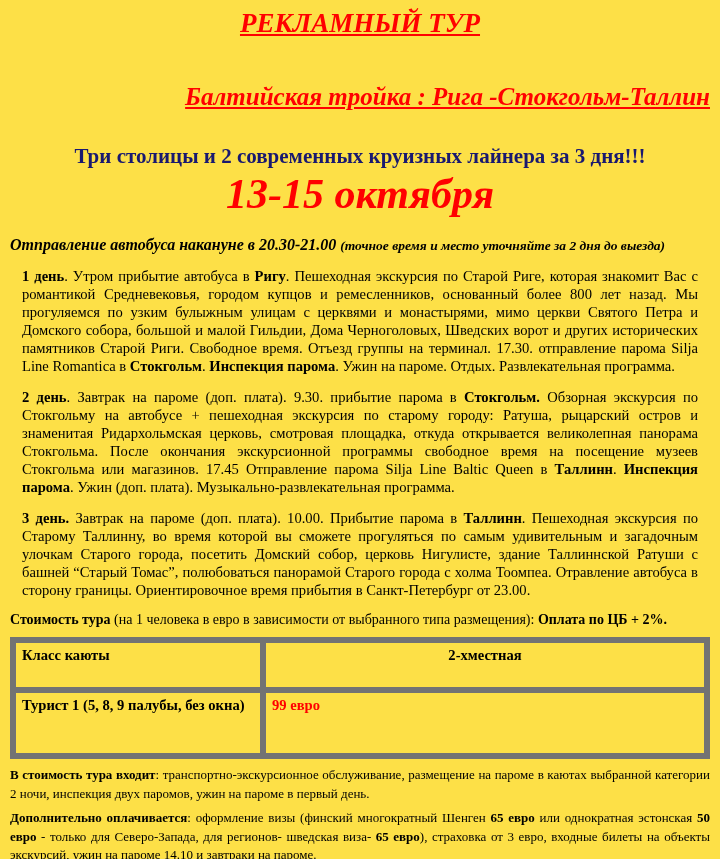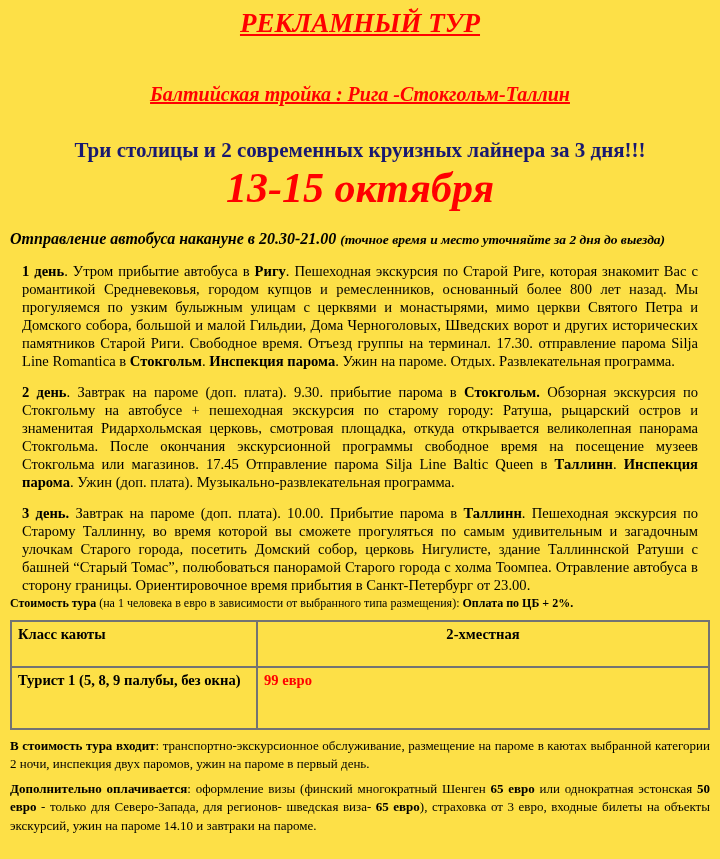--- a/index.html
+++ b/index.html
@@ -12,42 +12,42 @@
     width:720px;height:859px;box-sizing:border-box;
     padding:4px 10px 0 10px;overflow:hidden;
     font-family:"Liberation Serif", serif;color:var(--ink);
     background:#fde047;
   }
   .doc-title{
     text-align:center;font-size:27px;font-weight:bold;font-style:italic;
     color:var(--accent-red);text-decoration:underline;margin:4px 0 0;line-height:1.15;
   }
   .tour-title{
-    text-align:center;font-size:20px;font-weight:bold;font-style:italic;
+    text-align:right;font-size:25px;font-weight:bold;font-style:italic;
     color:var(--accent-red);text-decoration:underline;margin:44px 0 12px;line-height:1.15;
   }
   .subtitle{
     text-align:center;font-size:21px;font-weight:bold;
     color:var(--navy);margin:32px 0 0;line-height:1.15;
   }
   .dates{
     text-align:center;font-size:42px;font-weight:bold;font-style:italic;
     color:var(--accent-red);margin:2px 0 0;line-height:1.15;
   }
   .departure{
     font-weight:bold;font-style:italic;font-size:16px;margin:17px 0 0;line-height:1.2;
   }
   .departure .note{font-size:13.5px;}
   .para{
     font-size:14.6px;line-height:18px;text-align:justify;margin:13px 12px 0;
   }
-  .pricing{font-size:12px;line-height:18px;margin:0 0 0;}
+  .pricing{font-size:14px;line-height:18px;margin:12px 0 0;}
   table.price-table{border-collapse:collapse;width:700px;margin:8px 0 0;table-layout:fixed;}
   .price-table td{
-    border:2px solid #737373;vertical-align:top;padding:3px 6px;
+    border:6px solid #737373;vertical-align:top;padding:3px 6px;
     font-size:14.6px;line-height:18px;
   }
   .price-table .col-class{width:232px;font-weight:bold;}
   .price-table .hdr-type{text-align:center;font-weight:bold;}
   .price-table tr.hdr td{height:38px;}
   .price-table tr.data td{height:54px;}
   .price-cell{
     text-align:left;color:var(--accent-red);
     font-size:27px;font-weight:bold;padding-top:8px;
   }

